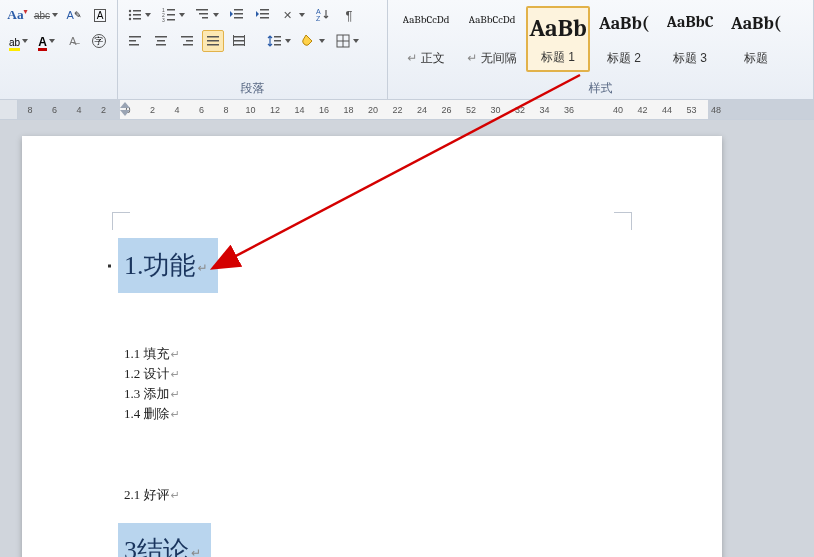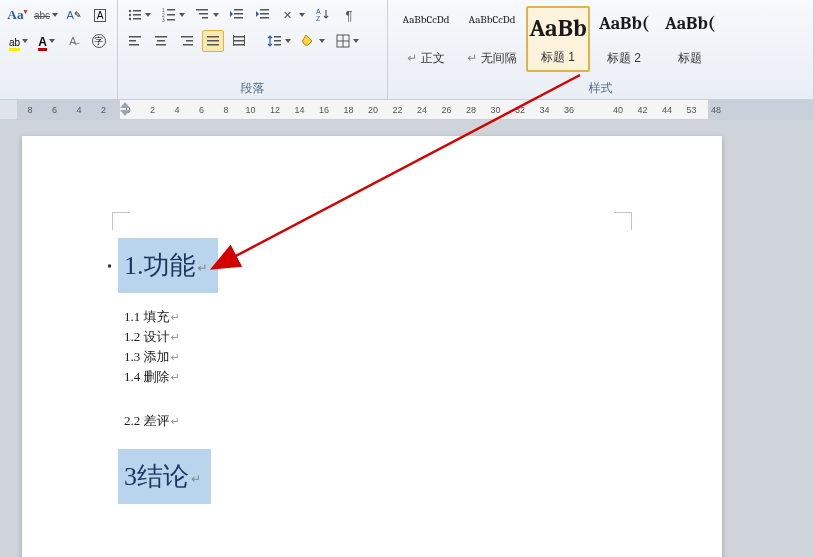--- a/index.html
+++ b/index.html
@@ -191,21 +191,21 @@
   }
   .heading-block .dot {
     position: absolute;
     left: -10px; top: 50%;
     width: 3px; height: 3px; background: #333;
     transform: translateY(-50%);
   }
   .heading-block .ret {
     font-size: 12px; color: #888; vertical-align: middle; margin-left: 2px;
   }
-  .sub-list { margin-left: 6px; margin-bottom: 10px; }
+  .sub-list { margin-left: 6px; margin-bottom: 10px; margin-top: 37px; }
   .sub-item {
     font-size: 13px;
     font-family: "SimSun", serif;
     color: #222;
     line-height: 20px;
   }
   .sub-item .ret { color: #999; font-size: 11px; margin-left: 1px; }
 
   
   .arrow-svg {
@@ -402,20 +402,24 @@
           <div class="style-preview" style="font-size: 11px; font-weight: normal;">AaBbCcDd</div>
           <div class="style-label"><span style="color: rgb(136, 136, 136);">↵ </span><span>无间隔</span></div>
         </div>
         <div class="style-item selected">
           <div class="style-preview" style="font-size: 24px; font-weight: bold;">AaBb</div>
           <div class="style-label"><span>标题 1</span></div>
         </div>
         <div class="style-item">
           <div class="style-preview" style="font-size: 18px; font-weight: bold;">AaBb(</div>
           <div class="style-label"><span>标题 2</span></div>
+        </div>
+        <div class="style-item">
+          <div class="style-preview" style="font-size: 16px; font-weight: bold;">AaBbC</div>
+          <div class="style-label"><span>标题 3</span></div>
         </div>
         <div class="style-item">
           <div class="style-preview" style="font-size: 18px; font-weight: bold;">AaBb(</div>
           <div class="style-label"><span>标题</span></div>
         </div>
       </div>
     <div class="ribbon-group-label">样式</div>
   </div>
 </div>
 
@@ -436,21 +440,21 @@
         <div class="tick" style="left: 202px;">8</div>
         <div class="tick" style="left: 226.5px;">10</div>
         <div class="tick" style="left: 251px;">12</div>
         <div class="tick" style="left: 275.5px;">14</div>
         <div class="tick" style="left: 300px; text-align: center;">16</div>
         <div class="tick" style="left: 324.5px;">18</div>
         <div class="tick" style="left: 349px;">20</div>
         <div class="tick" style="left: 373.5px;">22</div>
         <div class="tick" style="left: 398px;">24</div>
         <div class="tick" style="left: 422.5px;">26</div>
-        <div class="tick" style="left: 447px;">28</div>
+        <div class="tick" style="left: 447px;">52</div>
         <div class="tick" style="left: 471.5px;">30</div>
         <div class="tick" style="left: 496px;">32</div>
         <div class="tick" style="left: 520.5px;">34</div>
         <div class="tick" style="left: 545px;">36</div>
         <div class="tick" style="left: 549px; margin-top: 42px;">38</div>
         <div class="tick" style="left: 594px; text-align: center;">40</div>
         <div class="tick" style="left: 618.5px;">42</div>
         <div class="tick" style="left: 643px;">44</div>
         <div class="tick" style="left: 667.5px;">53</div>
         <div class="tick" style="left: 692px;">48</div>
@@ -462,21 +466,21 @@
 <div class="doc-area">
   <div class="page">
     <div class="margin-corner mc-tl"></div>
     <div class="margin-corner mc-tr"></div>
     <div class="content" id="doc-content"><div class="heading-block"><span class="dot"></span><span>1.</span><span>功能</span><span class="ret">↵</span></div><br><div class="sub-list">
           <div class="sub-item">1.1 填充<span class="ret">↵</span></div>
           <div class="sub-item">1.2 设计<span class="ret">↵</span></div>
           <div class="sub-item">1.3 添加<span class="ret">↵</span></div>
           <div class="sub-item">1.4 删除<span class="ret">↵</span></div>
         </div><br><div class="sub-list">
-          <div class="sub-item">2.2 差评<span class="ret">↵</span></div>
+          <div class="sub-item">2.1 好评<span class="ret">↵</span></div>
         </div><div class="heading-block"><span>3</span><span>结论</span><span class="ret">↵</span></div><br></div>
   </div>
 </div>
 
 <svg class="arrow-svg">
   <defs>
     <marker id="ah" markerWidth="12" markerHeight="10" refX="2" refY="5" orient="auto">
       <polygon points="0,0 12,5 0,10" fill="#d40000"></polygon>
     </marker>
   </defs>

